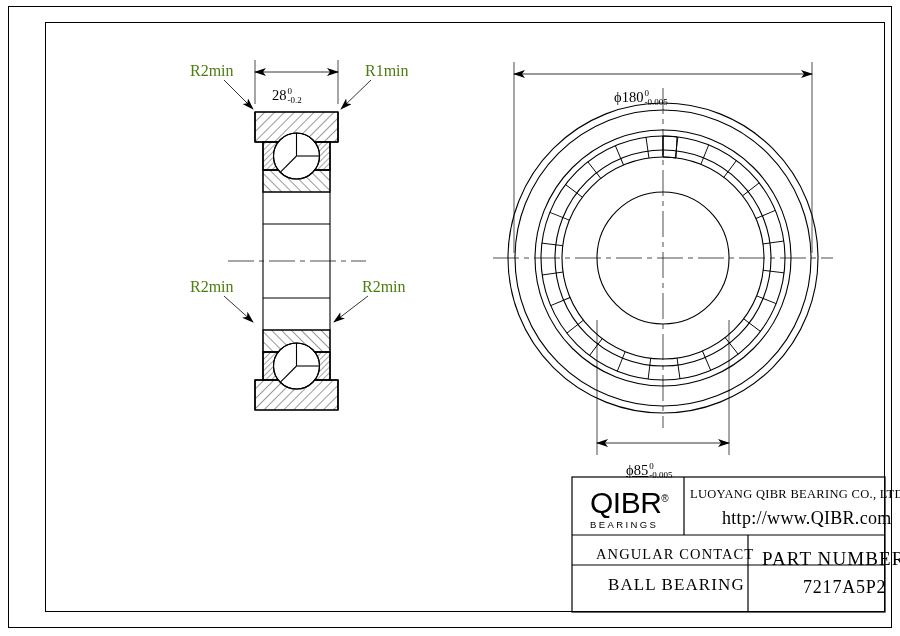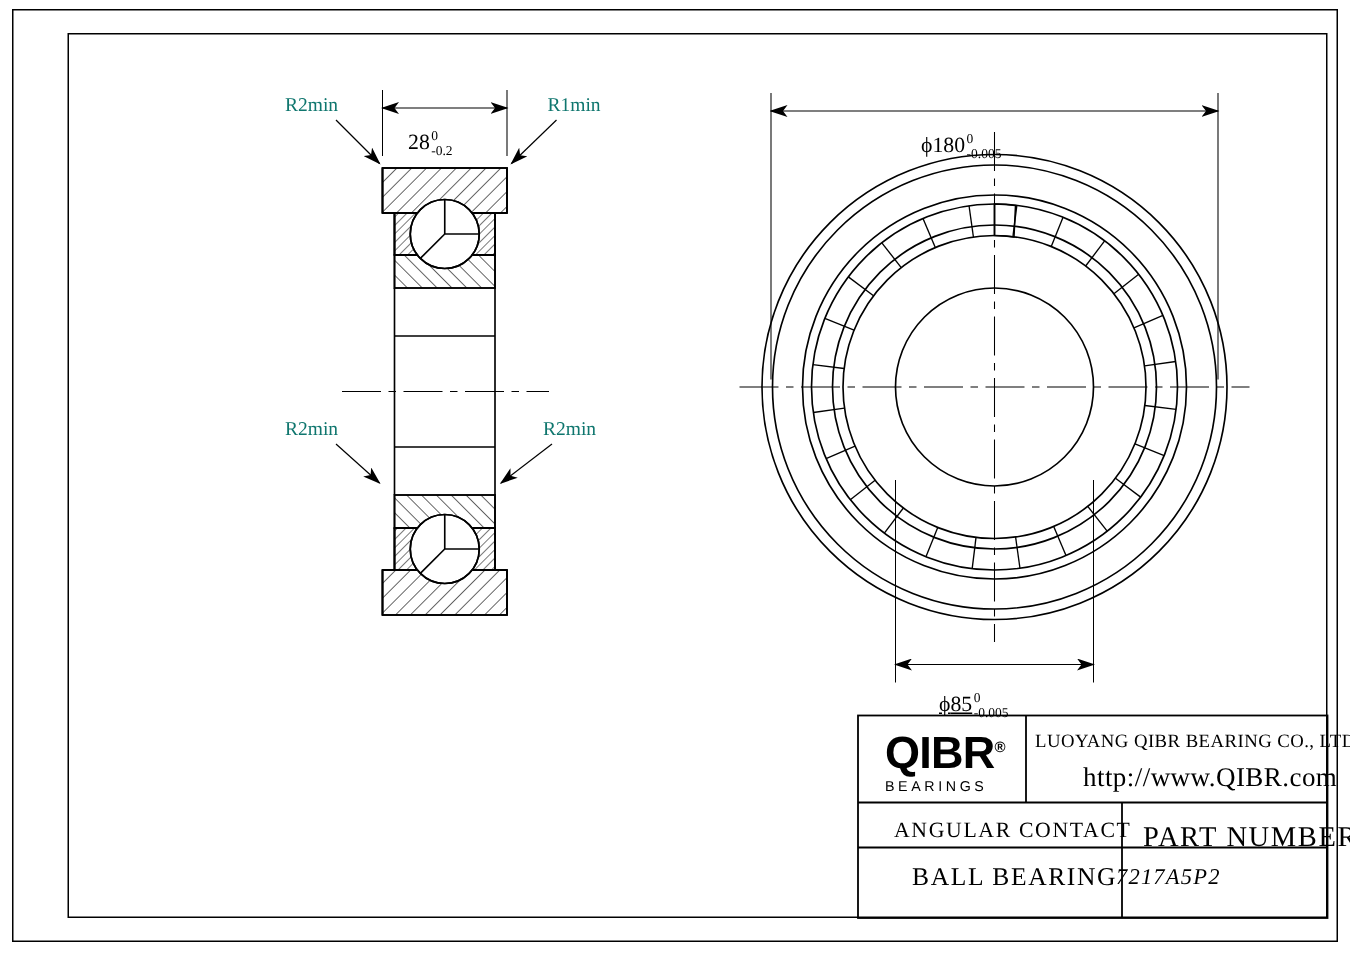--- a/index.html
+++ b/index.html
@@ -39,21 +39,21 @@
     color: #000;
     white-space: nowrap;
   }
   .qibr-logo {
     position: absolute;
     left: 590px; top: 484px;
     width: 120px; height: 46px;
   }
   .qibr-word {
     font-family: "Liberation Sans", sans-serif;
-    font-weight: bold;
+    font-weight: normal;
     font-size: 30px;
     letter-spacing: -0.5px;
     color: #000;
     line-height: 30px;
   }
   .qibr-sub {
     font-family: "Liberation Sans", sans-serif;
     font-size: 9.5px;
     letter-spacing: 2.4px;
     color: #000;
@@ -83,31 +83,30 @@
     left: 608px; top: 575px;
     font-size: 17px;
     letter-spacing: 1.1px;
   }
   .partlabel {
     left: 762px; top: 548px;
     font-size: 19px;
     letter-spacing: 1.1px;
   }
   .partnum {
-    left: 744px; top: 577px;
-    font-size: 15px;
+    left: 803px; top: 577px;
+    font-size: 18px;
     letter-spacing: 0.8px;
-    font-style: italic;
   }
   
   .lbl {
     position: absolute;
     font-family: "Liberation Serif", serif;
-    font-size: 13px;
-    color: #0f766e;
+    font-size: 16px;
+    color: #4d7c0f;
     white-space: nowrap;
   }
   .dimstack {
     position: absolute;
     white-space: nowrap;
     font-family: "Liberation Serif", serif;
     color: #000;
     margin-top: 36px;
   }
   .dimstack .main { font-size: 14.5px; }

